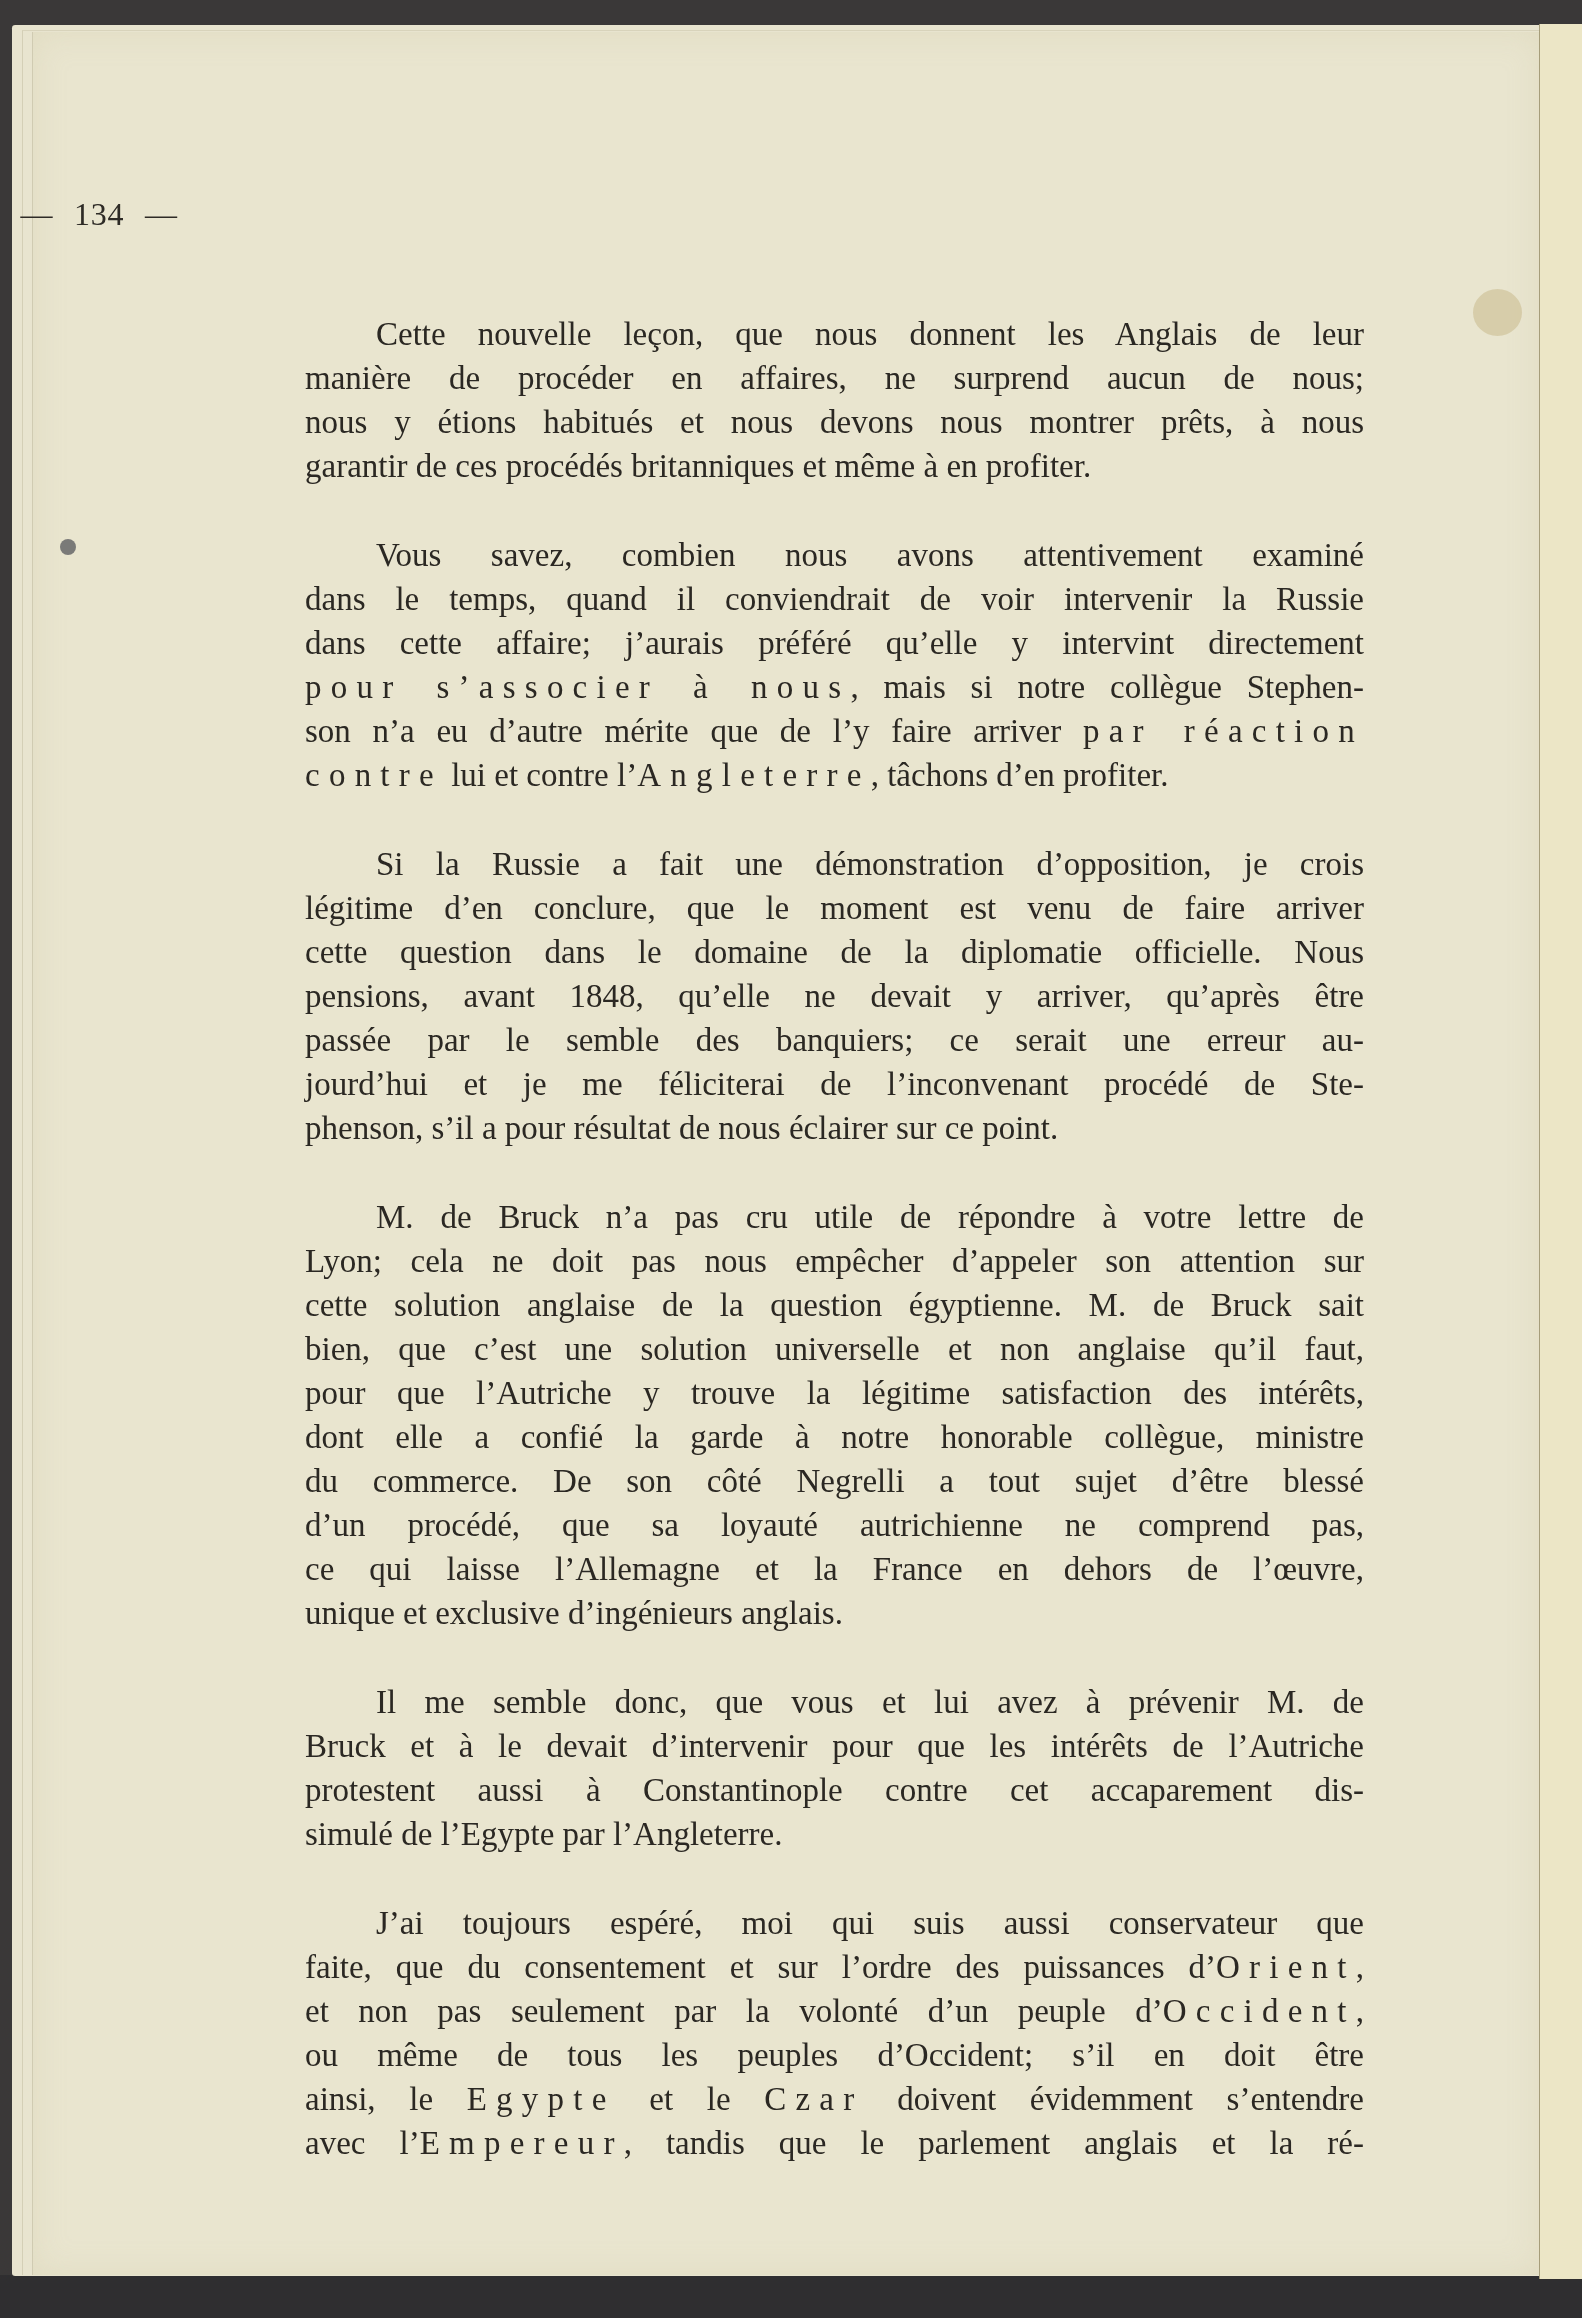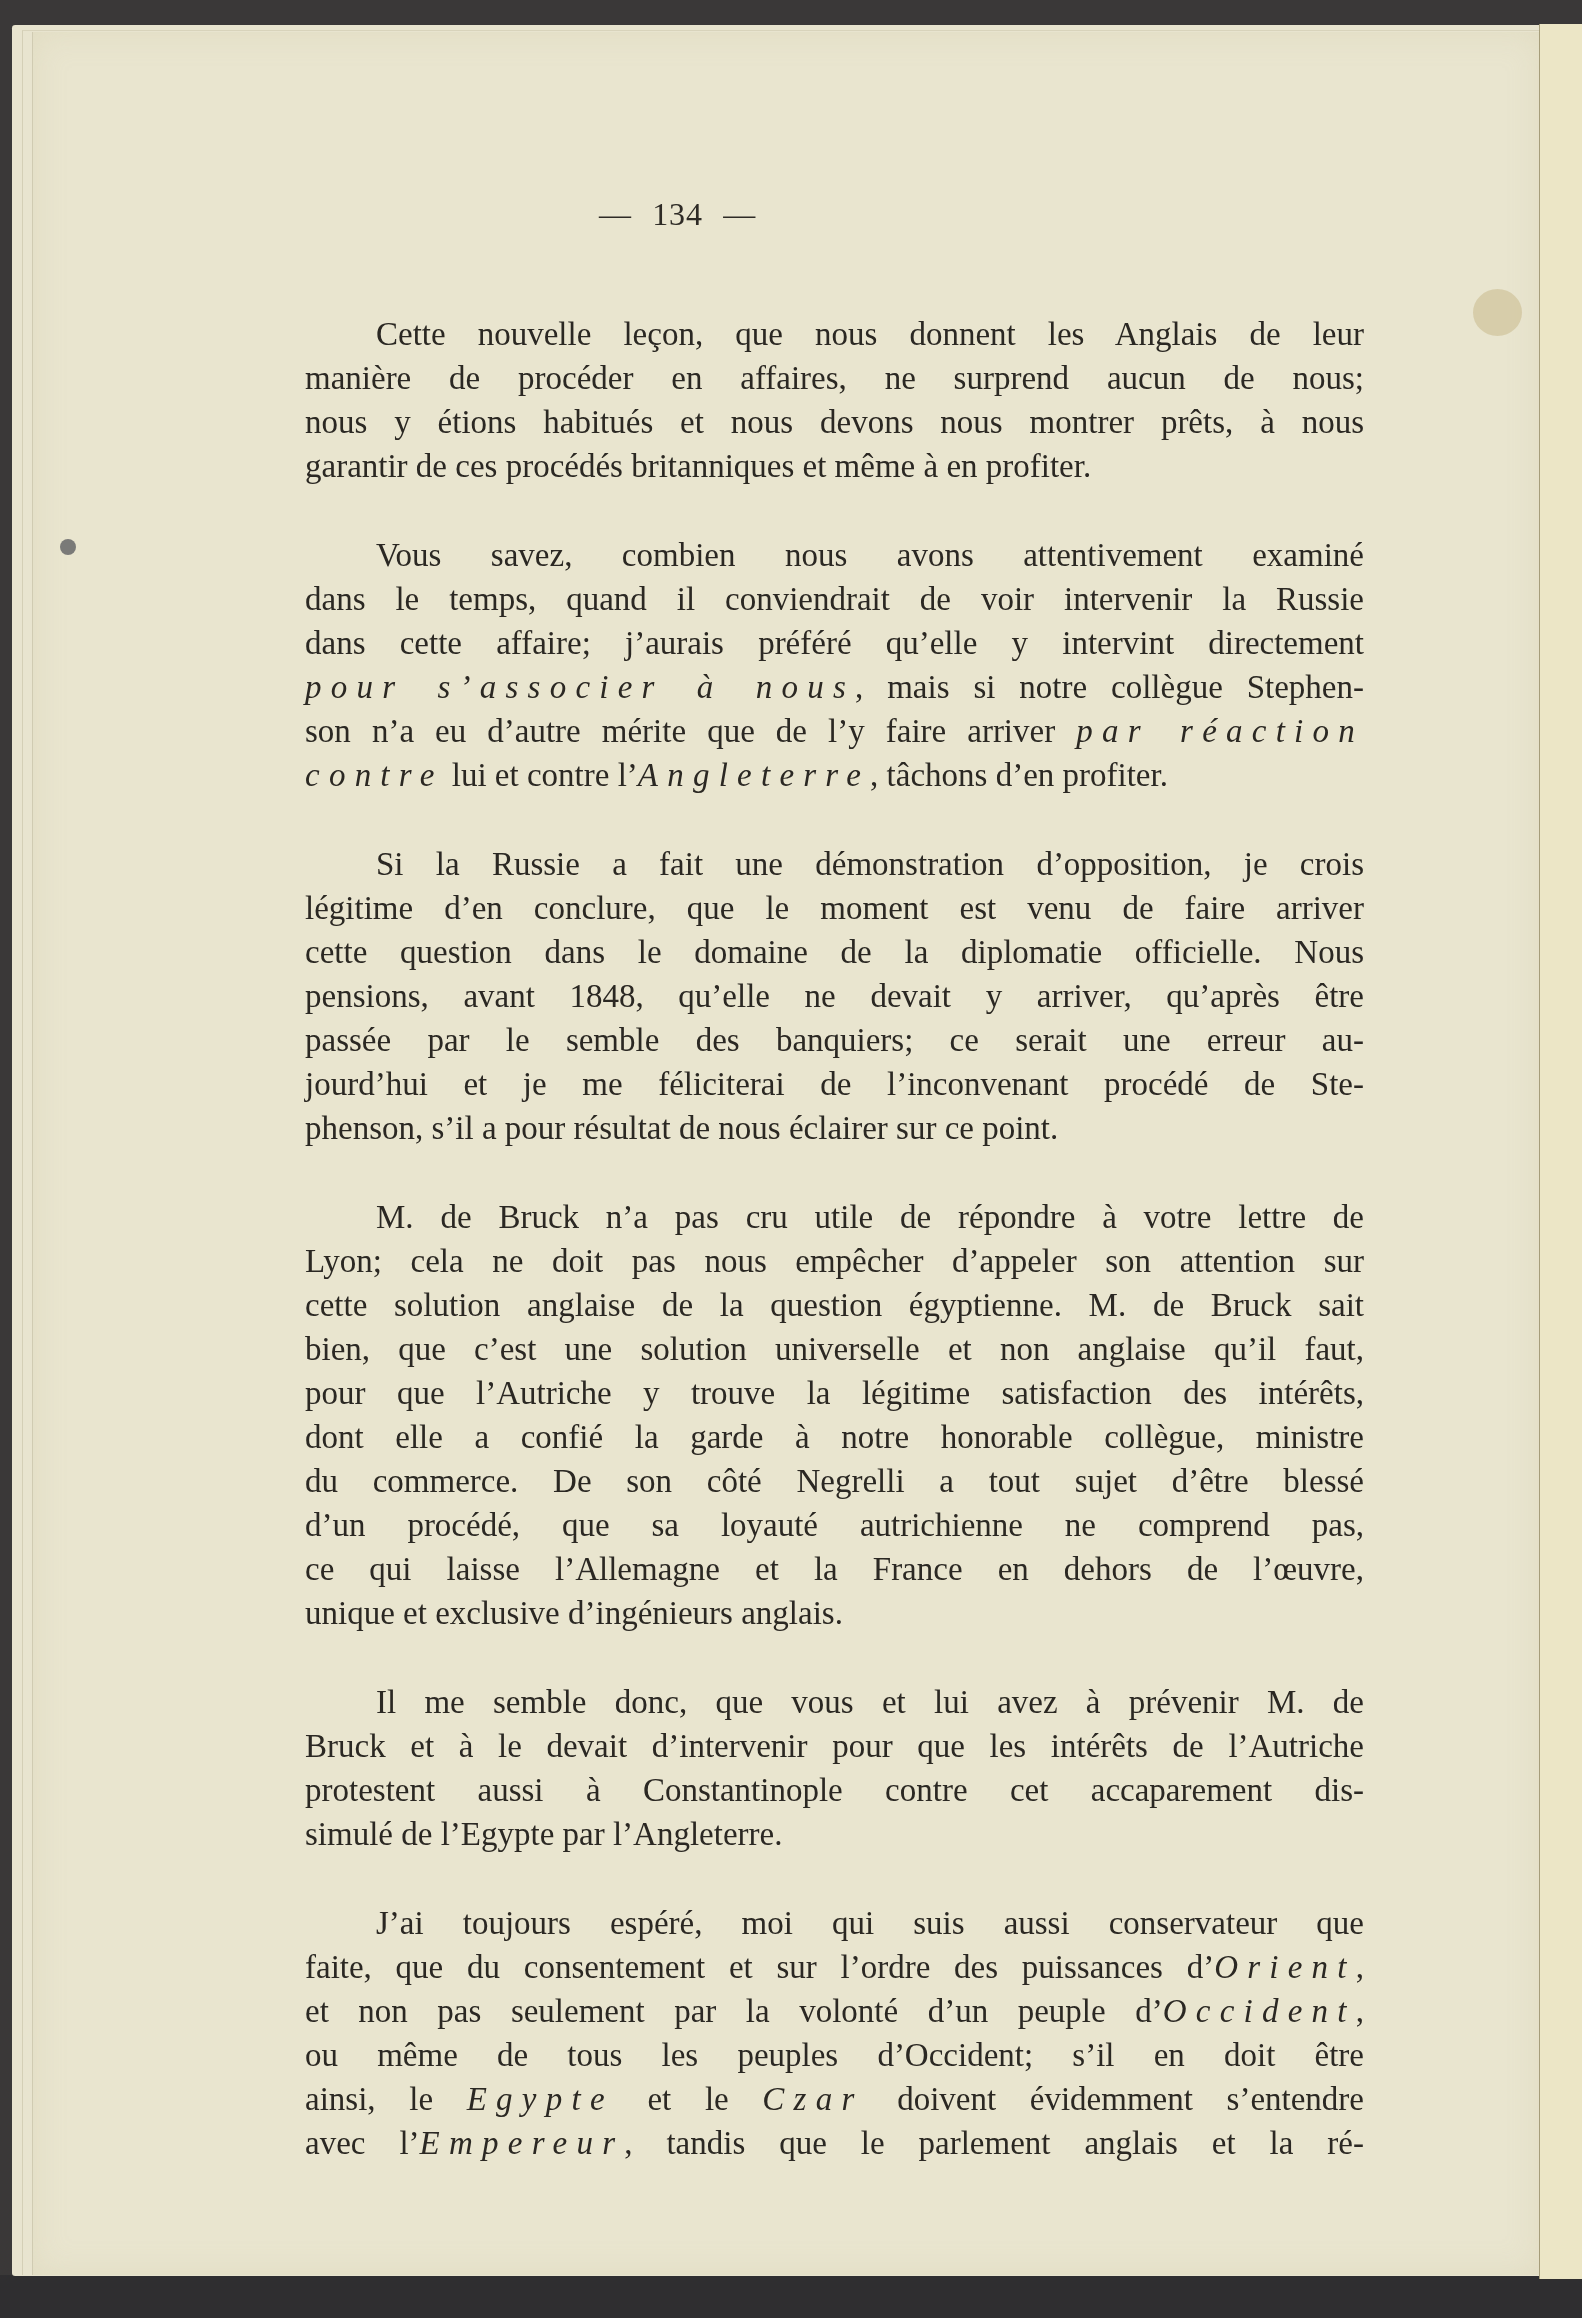--- a/index.html
+++ b/index.html
@@ -31,37 +31,37 @@
   }
   .stain {
     position:absolute; left:1473px; top:289px; width:49px; height:47px;
     border-radius:50%; background:rgba(200,185,140,0.55);
   }
   .ink-dot {
     position:absolute; left:60px; top:539px; width:16px; height:16px;
     border-radius:50%; background:#7a7a78;
   }
   .page-number {
-    position:absolute; left:0; width:1355px; top:196px; text-align:center;
+    position:absolute; left:0; width:1355px; top:196px; 
     font-size:32px; color:#2e2b26; letter-spacing:0.8px;
     font-family:"Liberation Serif", serif;
   }
   .page-number .dash { display:inline-block; margin:0 20.6px; }
   .text-block {
     position:absolute; left:305px; top:267px; width:1059px;
     color:#2b2823; font-size:33px; line-height:44px;
     font-family:"Liberation Serif", serif;
   }
   .line {
     display:block; height:44px; white-space:nowrap;
     text-align:justify; text-align-last:justify;
   }
   .line.indent { padding-left:71px;margin-top:45px; }
   .line.last { text-align-last:left; }
-  .sp { letter-spacing:0.28em;font-style:italic; }
+  .sp { letter-spacing:0.28em; }
 </style>
 </head>
 <body>
 
 <div class="backdrop-bottom"></div>
 <div class="page-under"></div>
 <div class="page-stack"></div>
 <div class="page"></div>
 <div class="right-leaf"></div>
 <div class="stain"></div>

